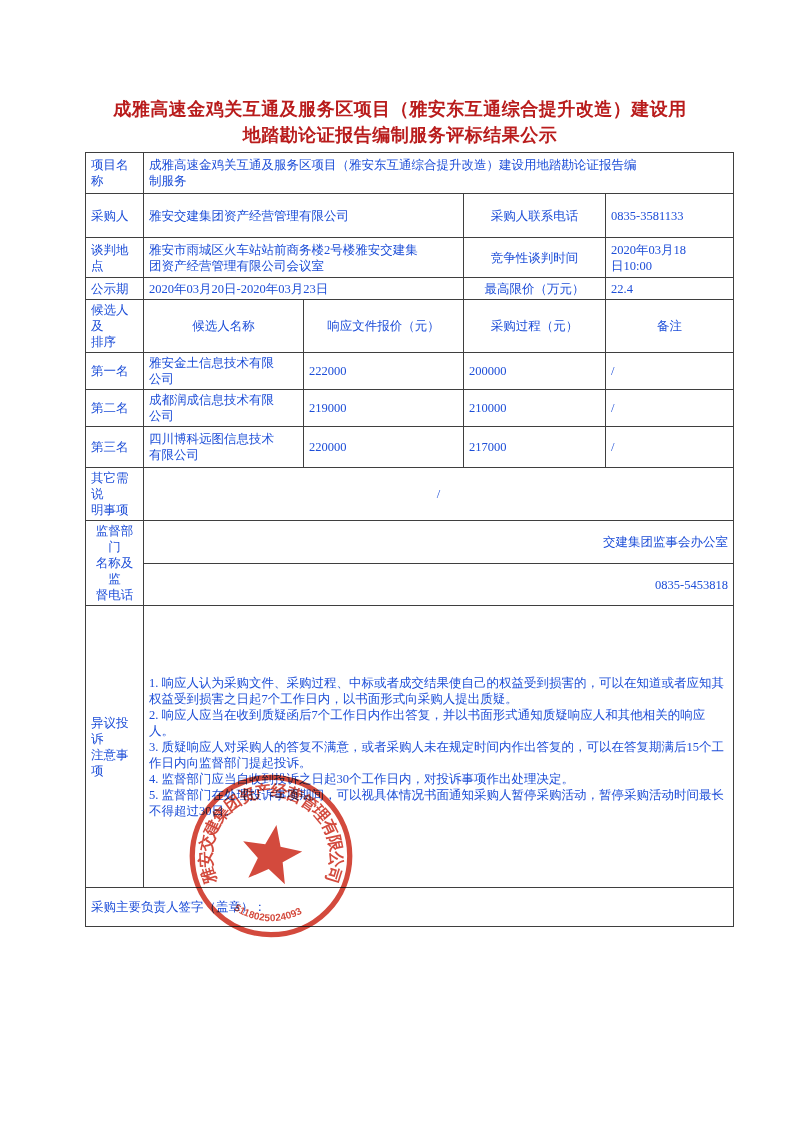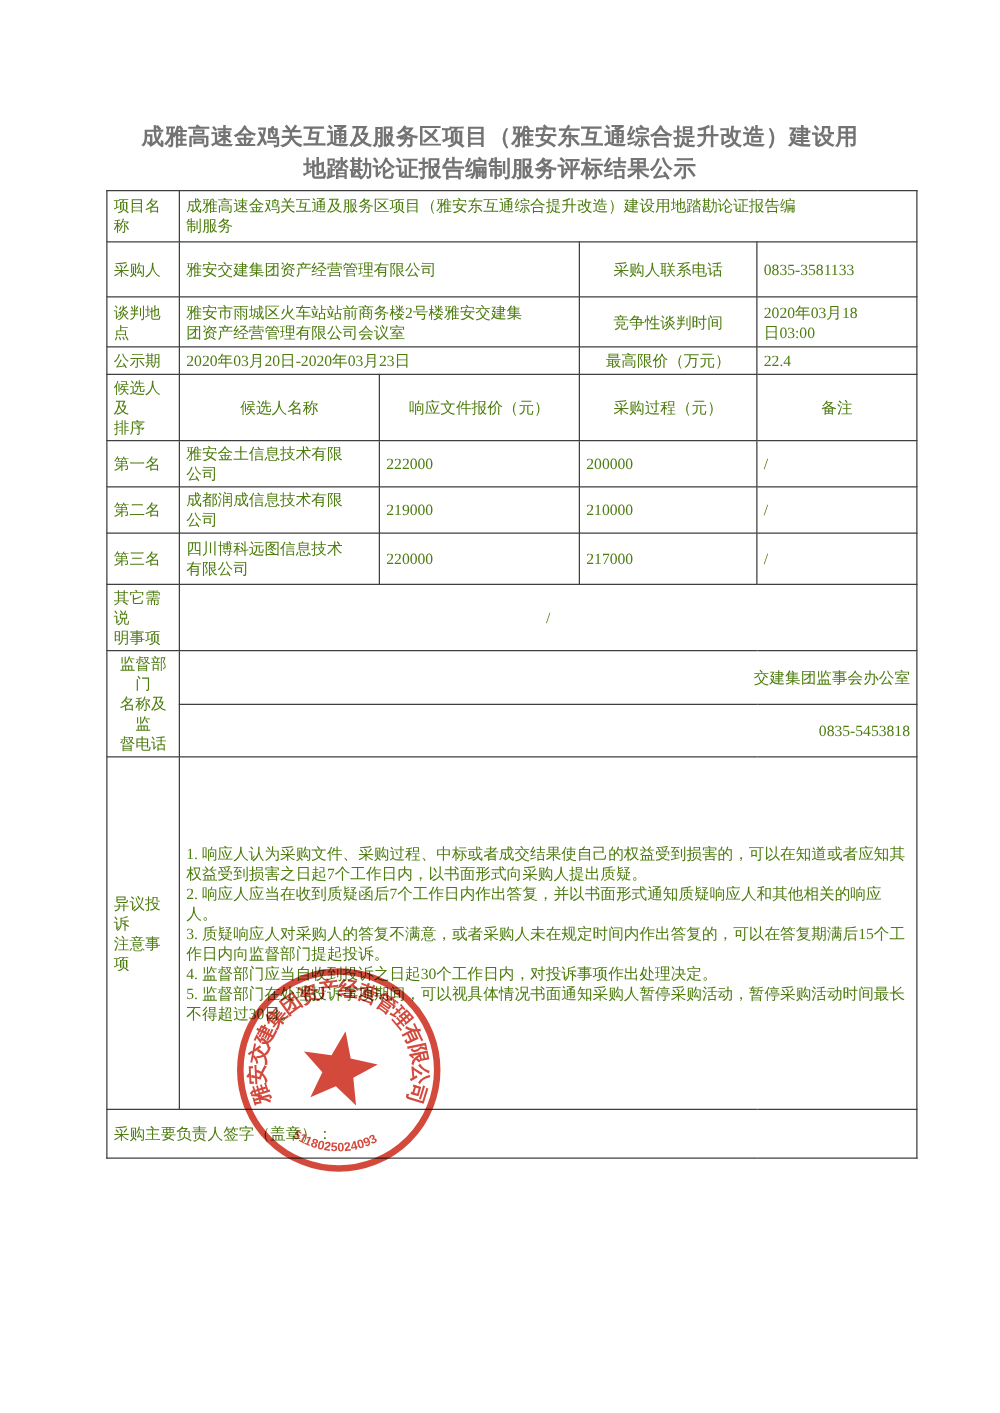--- a/index.html
+++ b/index.html
@@ -11,40 +11,40 @@
     color:#222;
     overflow:hidden;
   }
   .doc-title{
     position:absolute;
     left:0;top:96px;width:800px;
     text-align:center;
     font-size:18px;
     font-weight:bold;
     line-height:26px;
-    color:#737373;
+    color:#b91c1c;
     white-space:pre-line;
     letter-spacing:0.5px;
     margin:0;
   }
   table.main{
     position:absolute;
     left:85px;top:152px;
     width:648px;
     border-collapse:collapse;
     table-layout:fixed;
   }
   table.main td{
     border:1px solid #3f3f3f;
     font-size:12.5px;
     line-height:16px;
     padding:2px 5px;
     vertical-align:middle;
     white-space:pre-line;
-    color:#4d7c0f;
+    color:#1d4ed8;
     overflow:hidden;
   }
   td.lab{padding:2px 2px 2px 3px;}
   td.ctr{text-align:center;}
   td.num{text-align:left;font-family:"Liberation Serif","DejaVu Serif",serif;}
   tr.h41{height:41px;} tr.h44{height:44px;} tr.h40{height:40px;}
   tr.h22{height:22px;} tr.h33{height:33px;margin-top:19px;} tr.h35{height:35px;}
   tr.h38{height:38px;} tr.h37{height:37px;} tr.h36{height:36px;}
   tr.h282{height:282px;} tr.h39{height:39px;}
   tr.h22 td{padding-top:1px;padding-bottom:1px;}
@@ -91,21 +91,21 @@
         <td colspan="2">雅安交建集团资产经营管理有限公司</td>
         <td class="ctr">采购人联系电话</td>
         <td class="num">0835-3581133</td>
       </tr>
       <tr class="h40">
         <td class="lab">谈判地点</td>
         <td colspan="2">雅安市雨城区火车站站前商务楼2号楼雅安交建集
 团资产经营管理有限公司会议室</td>
         <td class="ctr">竞争性谈判时间</td>
         <td class="num">2020年03月18
-日03:00</td>
+日10:00</td>
       </tr>
       <tr class="h22">
         <td class="lab">公示期</td>
         <td colspan="2">2020年03月20日-2020年03月23日</td>
         <td class="ctr">最高限价（万元）</td>
         <td class="num">22.4</td>
       </tr>
       <tr class="h33">
         <td class="lab">候选人及
 排序</td>

